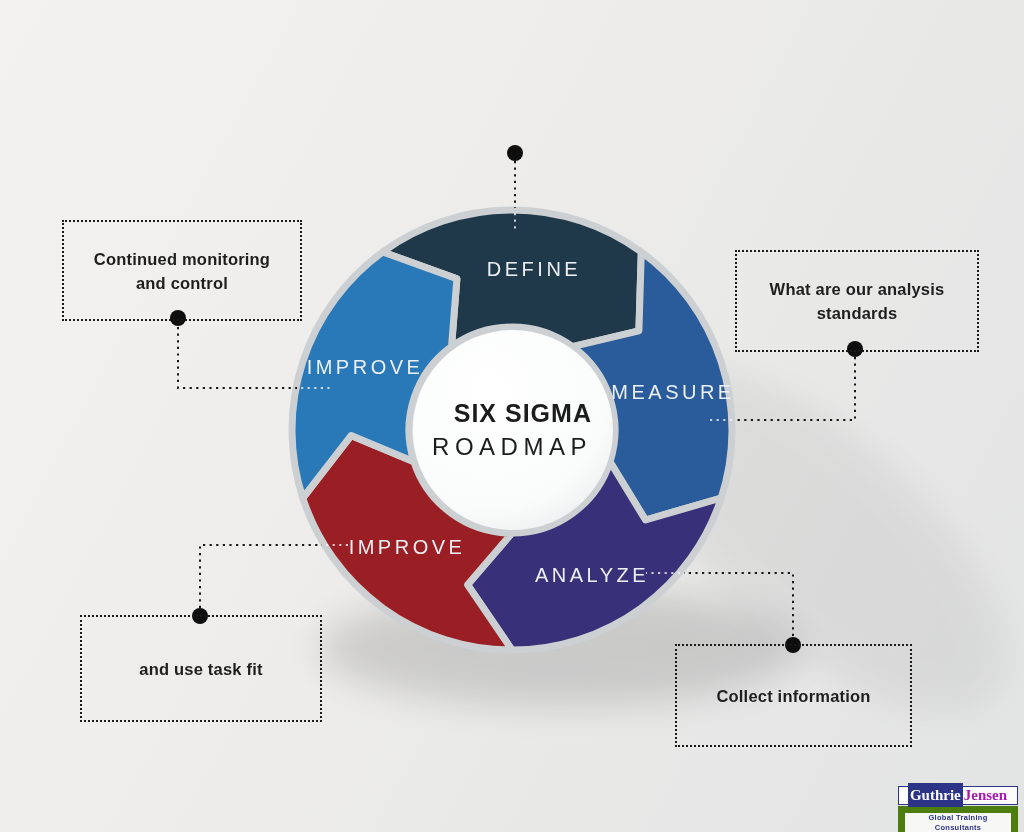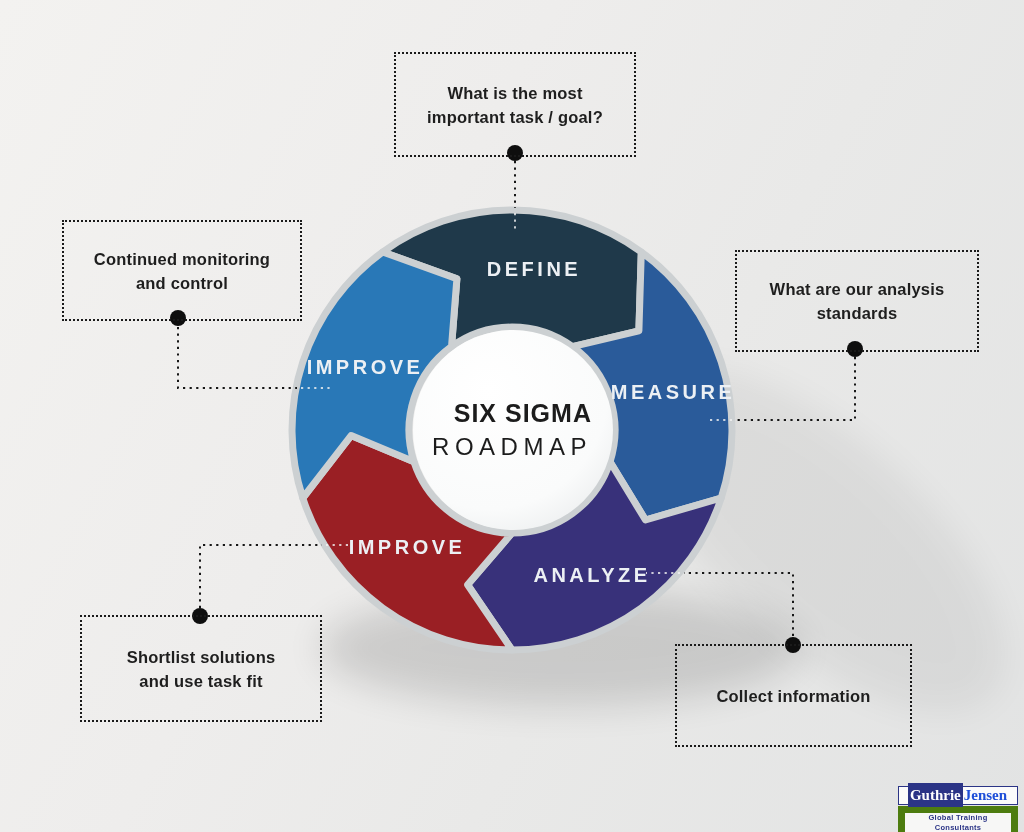--- a/index.html
+++ b/index.html
@@ -8,21 +8,21 @@
     font-family:"Liberation Sans","DejaVu Sans",sans-serif;
     background:linear-gradient(118deg,#f3f2f0 0%,#eeedec 38%,#e9e9e8 62%,#e2e3e3 100%);
     position:relative;
   }
   .stage{position:absolute;inset:0;}
   svg.wheel{position:absolute;left:0;top:0;}
 
   
   .seg-label{
     position:absolute;transform:translate(-50%,-50%);
-    color:#ecf0f4;font-size:20px;font-weight:700;letter-spacing:3.5px;
+    color:#ecf0f4;font-size:20px;font-weight:400;letter-spacing:3.5px;
     white-space:nowrap;
   }
   .lbl-define {left:534px;top:269px;}
   .lbl-measure{left:673px;top:392px;}
   .lbl-analyze{left:592px;top:575px;}
   .lbl-improve{left:407px;top:547px;}
   .lbl-control{left:365px;top:367px;}
 
   
   .center-title{
@@ -46,21 +46,21 @@
   .c-analyze{left:675px;top:644px;width:233px;height:99px;}
 
   
   .logo{position:absolute;left:898px;top:786px;width:120px;text-align:center;}
   .logo-name{
     display:block;border:1px solid #2b3486;background:#fbfbfb;
     font-family:"Liberation Serif","DejaVu Serif",serif;font-weight:bold;
     font-size:15px;line-height:17px;padding:0 1px;white-space:nowrap;
   }
   .logo-p1{background:#2b3486;color:#ffffff;padding:4px 2px;}
-  .logo-p2{color:#1d4ed8;padding:8px 1px;}
+  .logo-p2{color:#a21caf;padding:8px 1px;}
   .logo-tagline{
     border:7px solid #4d7c0f;margin-top:1px;background:#f7f7f6;
     font-size:7.5px;line-height:10px;font-weight:bold;color:#2b3486;letter-spacing:0.3px;
   }
   .logo-url{margin-top:2px;font-size:7px;color:#8d8d8d;letter-spacing:2px;}
 </style>
 </head>
 <body>
 
 <div class="stage">
@@ -119,33 +119,28 @@
   <div class="seg-label lbl-measure">MEASURE</div>
   <div class="seg-label lbl-analyze">ANALYZE</div>
   <div class="seg-label lbl-improve">IMPROVE</div>
   <div class="seg-label lbl-control">IMPROVE</div>
 
   <div class="center-title">
     <div class="t1">SIX SIGMA</div>
     <div class="t2">ROADMAP</div>
   </div>
 
-  <div class="callout c-define">
-    <span>What is the most</span>
-    <span>important task / goal?</span>
-  </div>
   <div class="callout c-measure">
     <span>What are our analysis</span>
     <span>standards</span>
   </div>
   <div class="callout c-analyze">
     <span>Collect information</span>
   </div>
   <div class="callout c-improve">
-    <span>Shortlist solutions</span>
     <span>and use task fit</span>
   </div>
   <div class="callout c-control">
     <span>Continued monitoring</span>
     <span>and control</span>
   </div>
 
   <div class="logo">
     <div class="logo-name">
       <span class="logo-p1">Guthrie</span><span class="logo-p2">Jensen</span>

